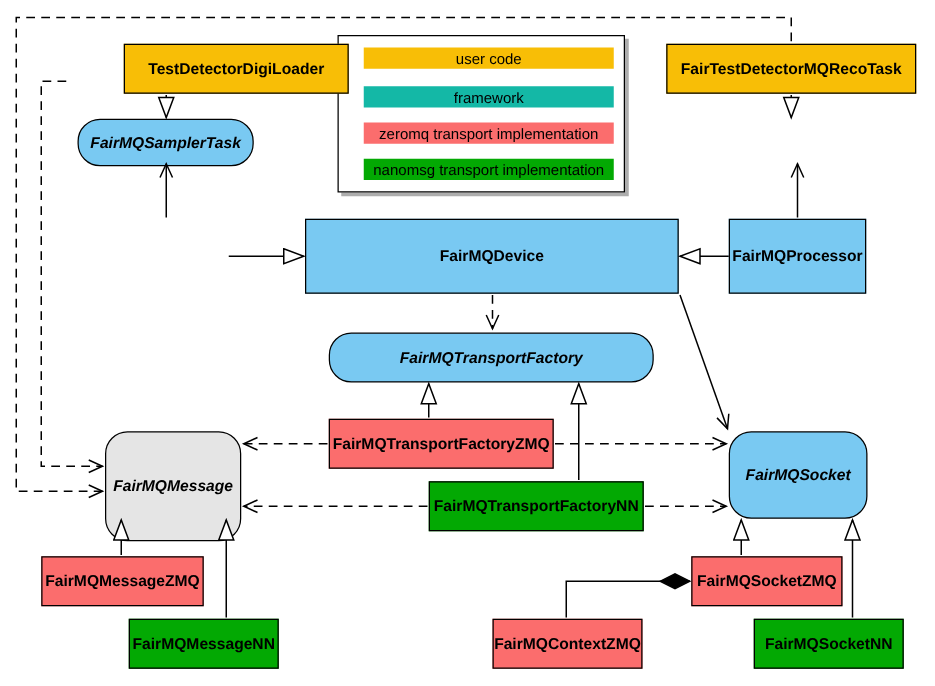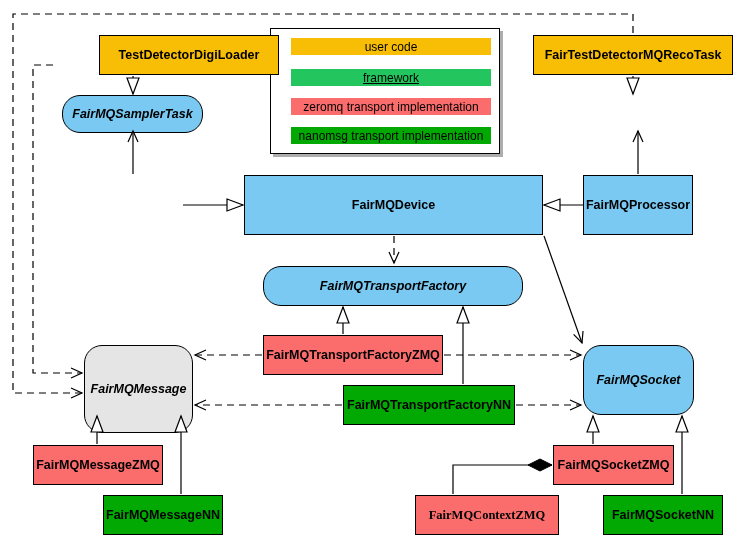--- a/index.html
+++ b/index.html
@@ -70,21 +70,21 @@
       </g>
 
       <path d="M453,494 V465 H552" marker-end="url(#dia)"></path>
     </g>
   </svg>
 
   <div class="legend">
     <div class="legend-bar" style="top: 9px; background-color: rgb(248, 190, 6);">
       <span>user code</span>
     </div>
-    <div class="legend-bar" style="top: 40px; background-color: #22c55e; text-decoration: underline;">
+    <div class="legend-bar" style="top: 40px; background-color: #14b8a6;">
       <span>framework</span>
     </div>
     <div class="legend-bar" style="top: 69px; background-color: rgb(251, 109, 109);">
       <span>zeromq transport implementation</span>
     </div>
     <div class="legend-bar" style="top: 98px; background-color: rgb(3, 169, 3);">
       <span>nanomsg transport implementation</span>
     </div>
   </div>
 
@@ -117,21 +117,21 @@
   </div>
   <div class="node abstract" style="left: 583px; top: 345px; width: 111px; height: 70px; background-color: rgb(121, 201, 242);">
     <span>FairMQSocket</span>
   </div>
   <div class="node" style="left: 33px; top: 445px; width: 130px; height: 40px; background-color: rgb(251, 109, 109);">
     <span>FairMQMessageZMQ</span>
   </div>
   <div class="node" style="left: 103px; top: 495px; width: 120px; height: 40px; background-color: rgb(3, 169, 3);">
     <span>FairMQMessageNN</span>
   </div>
-  <div class="node" style="left: 415px; top: 495px; width: 144px; height: 40px; background-color: rgb(251, 109, 109); font-family: Liberation Serif, serif;">
+  <div class="node" style="left: 394px; top: 495px; width: 120px; height: 40px; background-color: rgb(251, 109, 109);">
     <span>FairMQContextZMQ</span>
   </div>
   <div class="node" style="left: 553px; top: 445px; width: 121px; height: 40px; background-color: rgb(251, 109, 109);">
     <span>FairMQSocketZMQ</span>
   </div>
   <div class="node" style="left: 603px; top: 495px; width: 120px; height: 40px; background-color: rgb(3, 169, 3);">
     <span>FairMQSocketNN</span>
   </div>
 
 </div>

